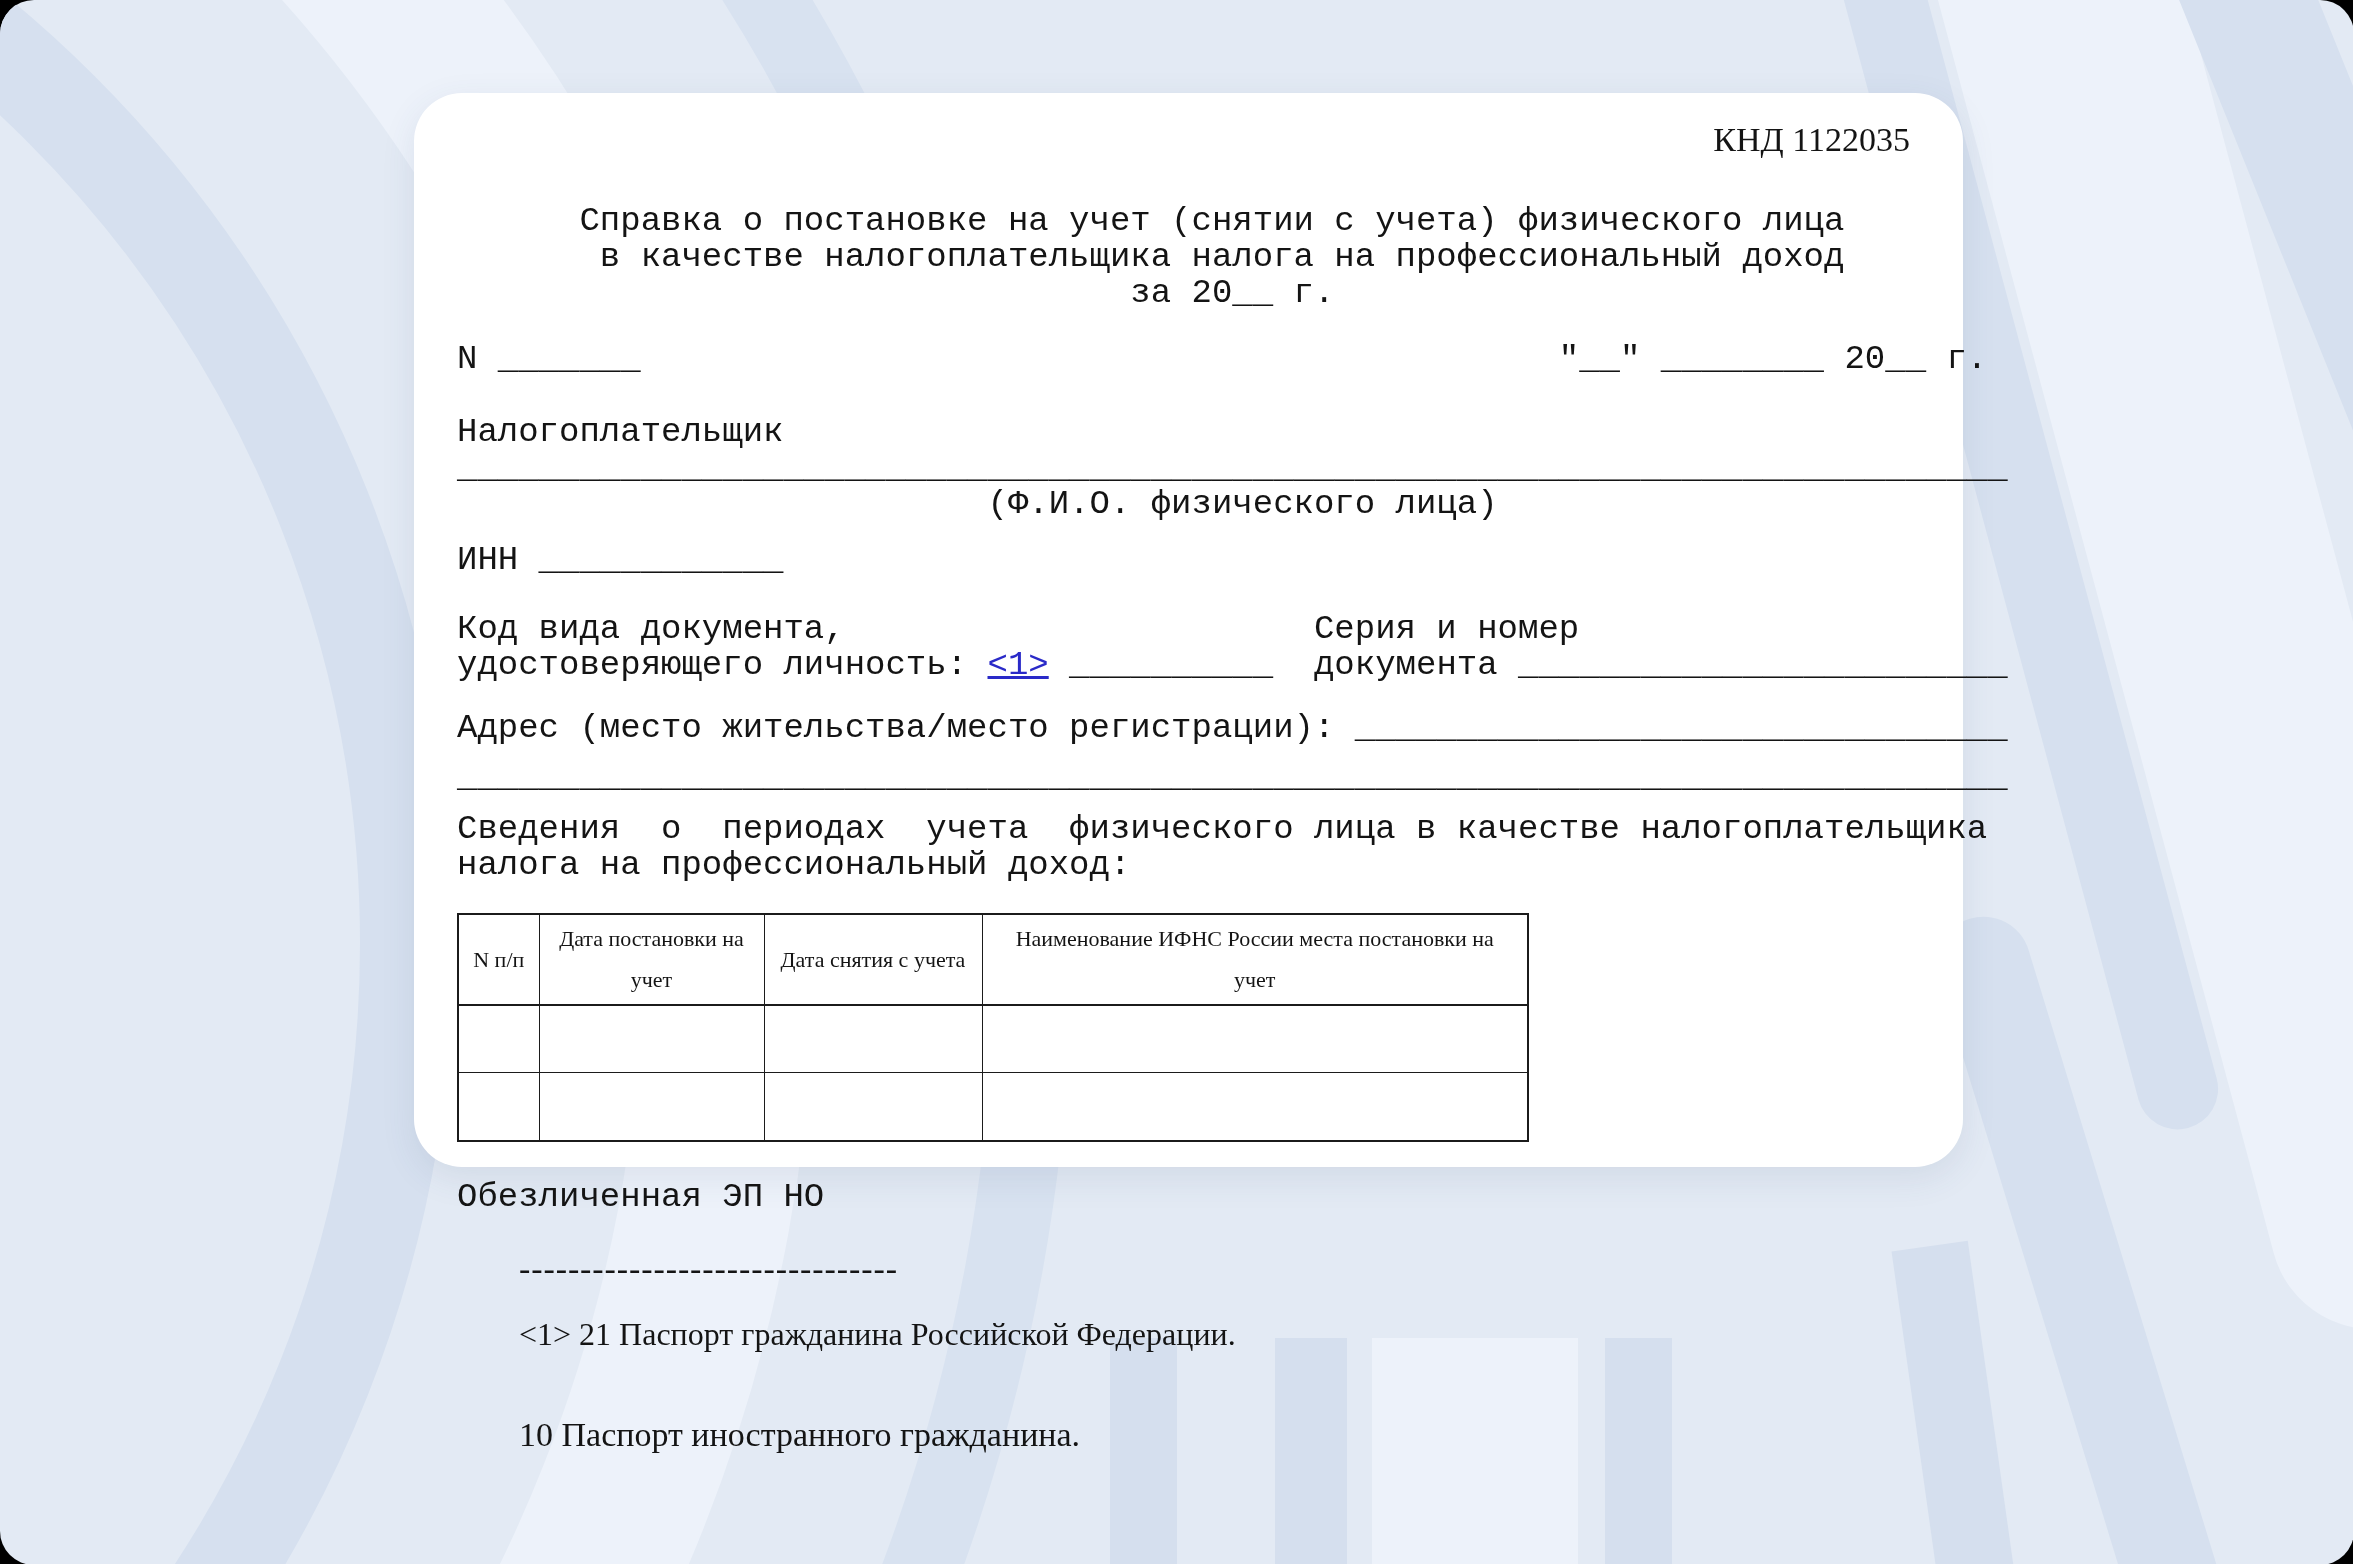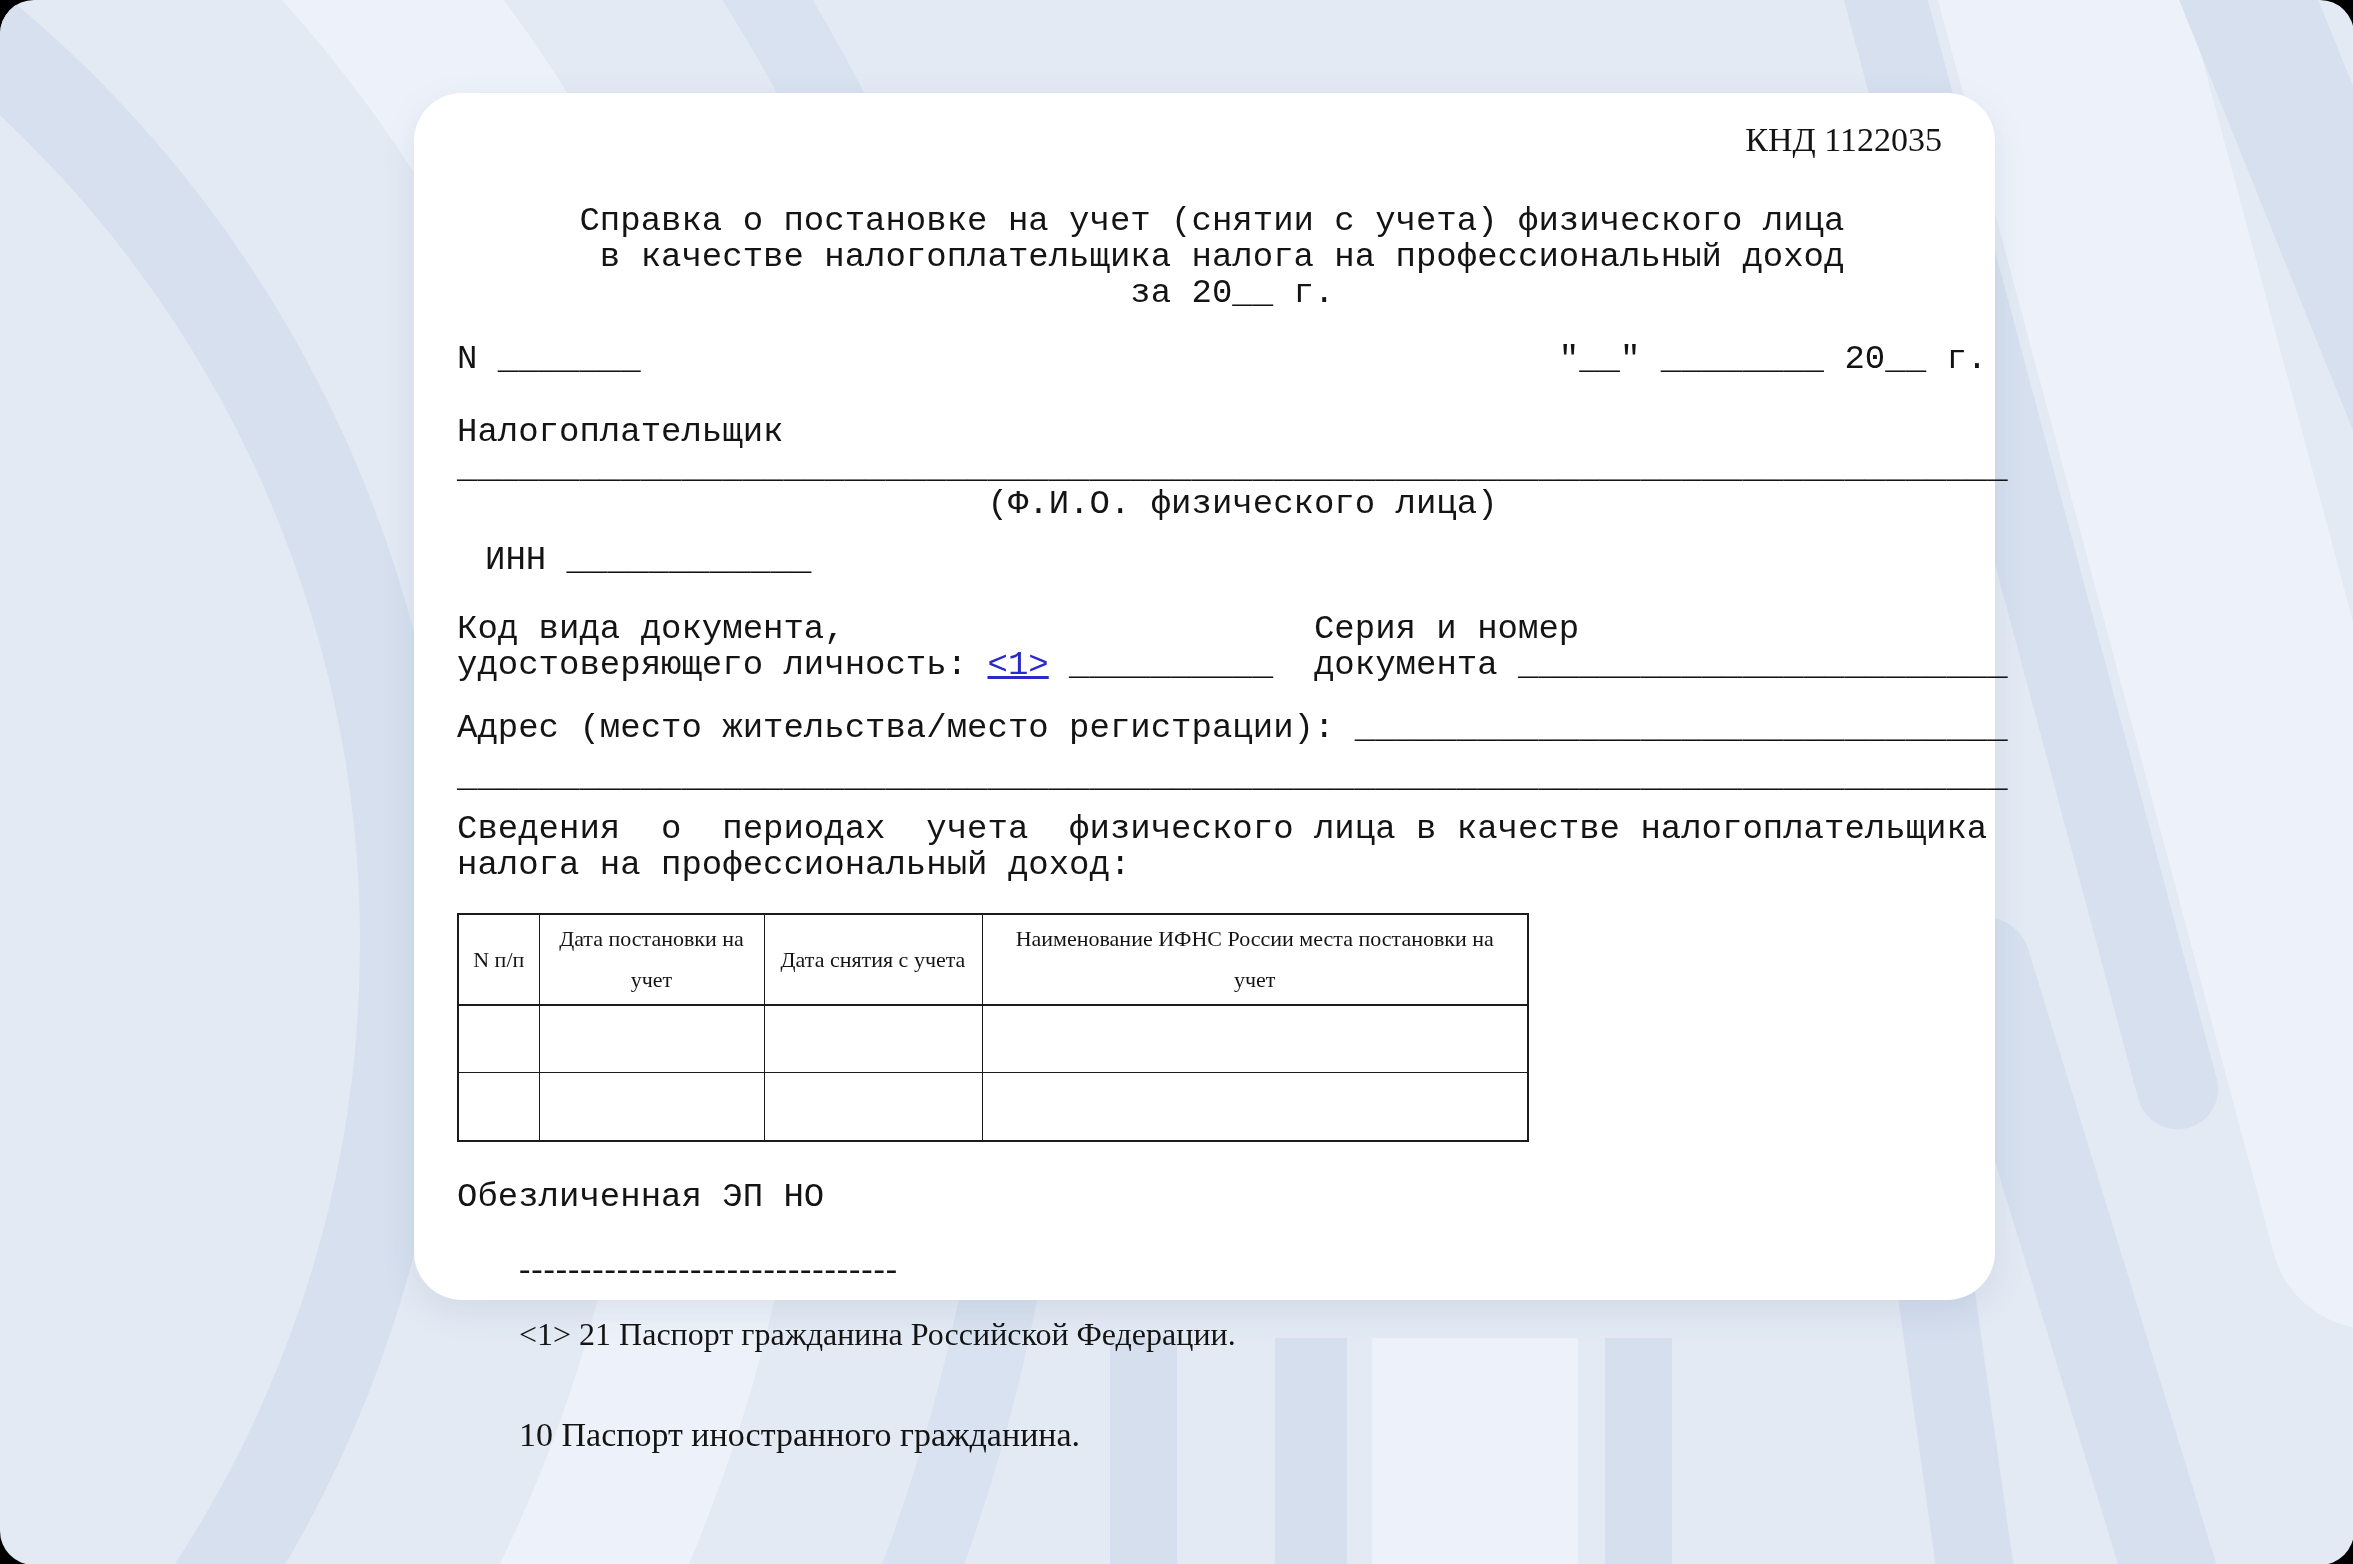--- a/index.html
+++ b/index.html
@@ -21,34 +21,33 @@
   .band-b2{left:1275px;top:1338px;width:72px;height:292px;background:#d5dfee;}
   .band-b3{left:1372px;top:1338px;width:206px;height:292px;background:#edf2fa;}
   .band-b4{left:1605px;top:1338px;width:67px;height:292px;background:#d5dfee;}
   .band-b5{left:1921px;top:1244px;width:77px;height:429px;background:#d5dfee;transform:rotate(-8deg);}
   .band-r1{left:1981px;top:-137px;width:81px;height:1287px;background:#d6e0ef;transform:rotate(-15deg);border-radius:69px;}
   .band-r2{left:2102px;top:-154px;width:240px;height:1501px;background:#edf2fa;transform:rotate(-15deg);border-radius:103px;}
   .band-r3{left:2307px;top:-189px;width:129px;height:986px;background:#d6e0ef;transform:rotate(-22deg);border-radius:77px;}
   .band-r4{left:2042px;top:901px;width:94px;height:815px;background:#d6e0ef;transform:rotate(-17deg);border-radius:69px;}
   
   .card{
-    position:absolute;left:414px;top:93px;width:1549px;height:1207px;
+    position:absolute;left:414px;top:93px;width:1549px;height:1074px;
     background:#ffffff;border-radius:48px;
     box-shadow:0 10.3px 34px rgba(60,80,120,0.10);
-    padding-left:32px;
   }
   .serif{font-family:"Liberation Serif", serif;color:#141414;}
   .mono{font-family:"Liberation Mono","DejaVu Sans Mono",monospace;color:#141414;}
   .knd{position:absolute;top:26px;right:53px;font-size:34px;line-height:41px;}
   .block{position:absolute;left:43px;}
   .mline{white-space:pre;font-size:34px;line-height:36px;}
   .b-title{top:110px;}
   .b-numdate{top:248px;}
   .b-taxpayer{top:321px;}
-  .b-inn{top:449px;margin-left:28px;}
+  .b-inn{top:449px;}
   .b-code{top:518px;}
   .b-addr1{top:617px;text-align:right;}
   .b-addr2{top:666px;}
   .b-periods{top:718px;}
   .b-sign{top:1086px;}
   .fnlink{color:#2a2ac8;text-decoration:underline;cursor:pointer;}
   
   .tbl-wrap{position:absolute;left:43px;top:820px;}
   table.periods{border-collapse:collapse;table-layout:fixed;width:1070px;}
   table.periods, table.periods th, table.periods td{border:1.7px solid #1b1b1b;}

